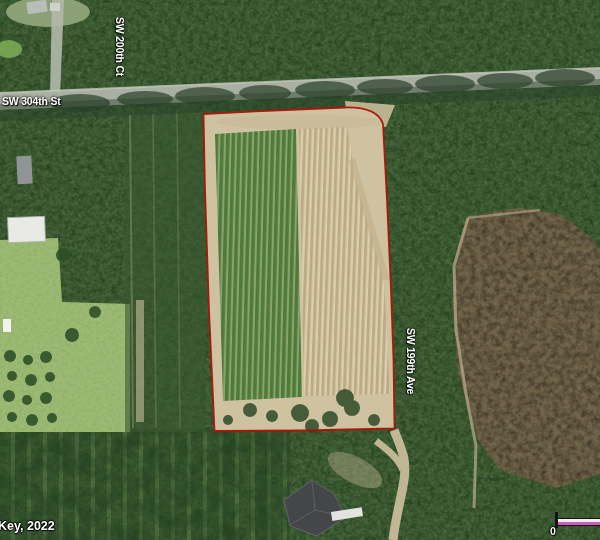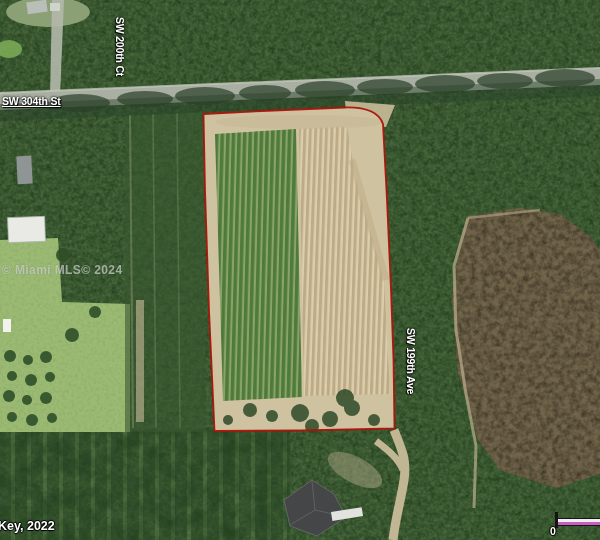--- a/index.html
+++ b/index.html
@@ -182,25 +182,24 @@
   <g>
     <ellipse cx="355" cy="470" rx="30" ry="13" fill="#b9ad8d" opacity="0.45" transform="rotate(28 355 470)"></ellipse>
     <path d="M284,500 L312,480 L334,494 L346,517 L317,536 L290,526 Z" fill="#454648" stroke="#6b6d70" stroke-width="0.8"></path>
     <path d="M312,481 L315,510 M315,510 L346,517 M315,510 L290,525" stroke="#5e6062" stroke-width="1" fill="none"></path>
     <rect x="331" y="512" width="31" height="9" fill="#e2e2de" transform="rotate(-9 331 512)"></rect>
   </g>
 
   <path d="M203.5,114 L262,111 L345,107.5 C366,107 379,112 383,124 L387,200 L391,290 L393.5,360 L394.5,428.5 L300,430.5 L214.5,431 L209,310 L205,190 Z" fill="none" stroke="#a81508" stroke-width="1.8" opacity="0.95"></path>
 </svg>
 
-<div class="maplabel" style="left:2px;top:95px;text-decoration:underline;">SW 304th St</div>
+<div class="maplabel" style="left:2px;top:95px;">SW 304th St</div>
 <div class="maplabel vertical" style="left:126px;top:17px;">SW 200th Ct</div>
 <div class="maplabel vertical" style="left:417px;top:328px;">SW 199th Ave</div>
 
-<div class="watermark">© Miami MLS© 2024</div>
 <div class="credit">Key, 2022</div>
 
 <div class="scalebar">
   <div class="tick"></div>
   <div class="bar"></div>
   <div class="zero">0</div>
 </div>
 
 </div>
 

